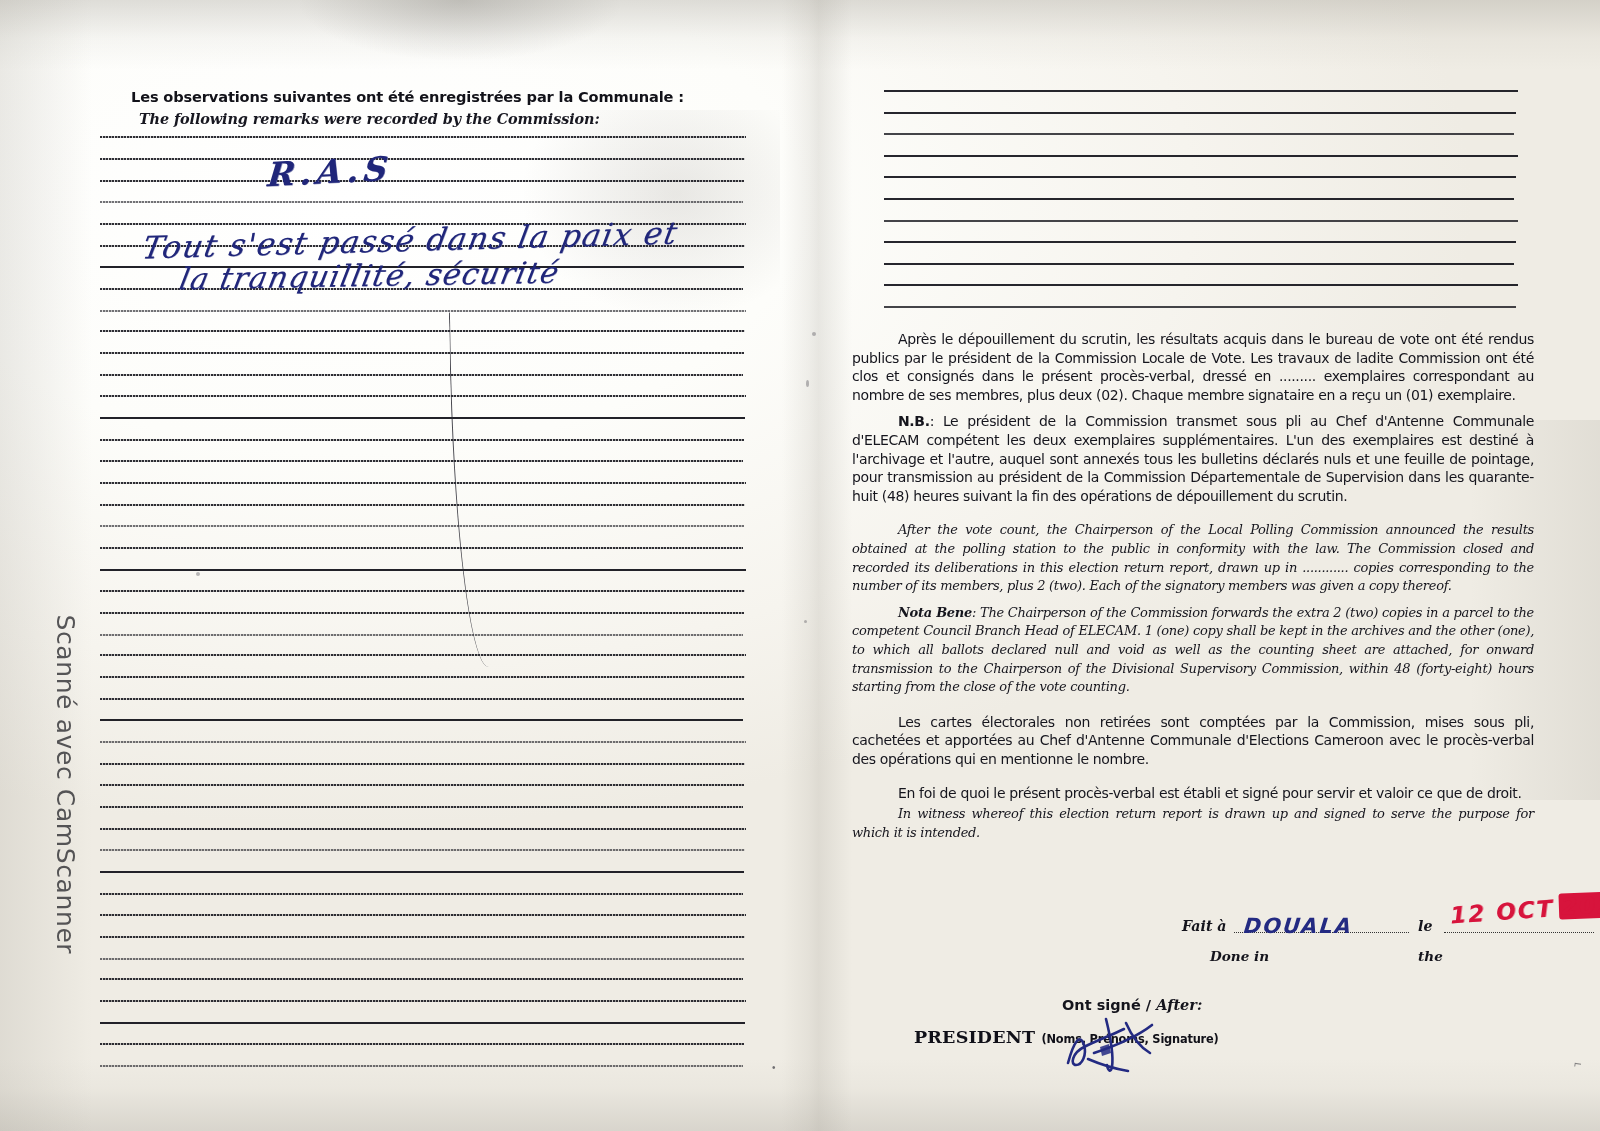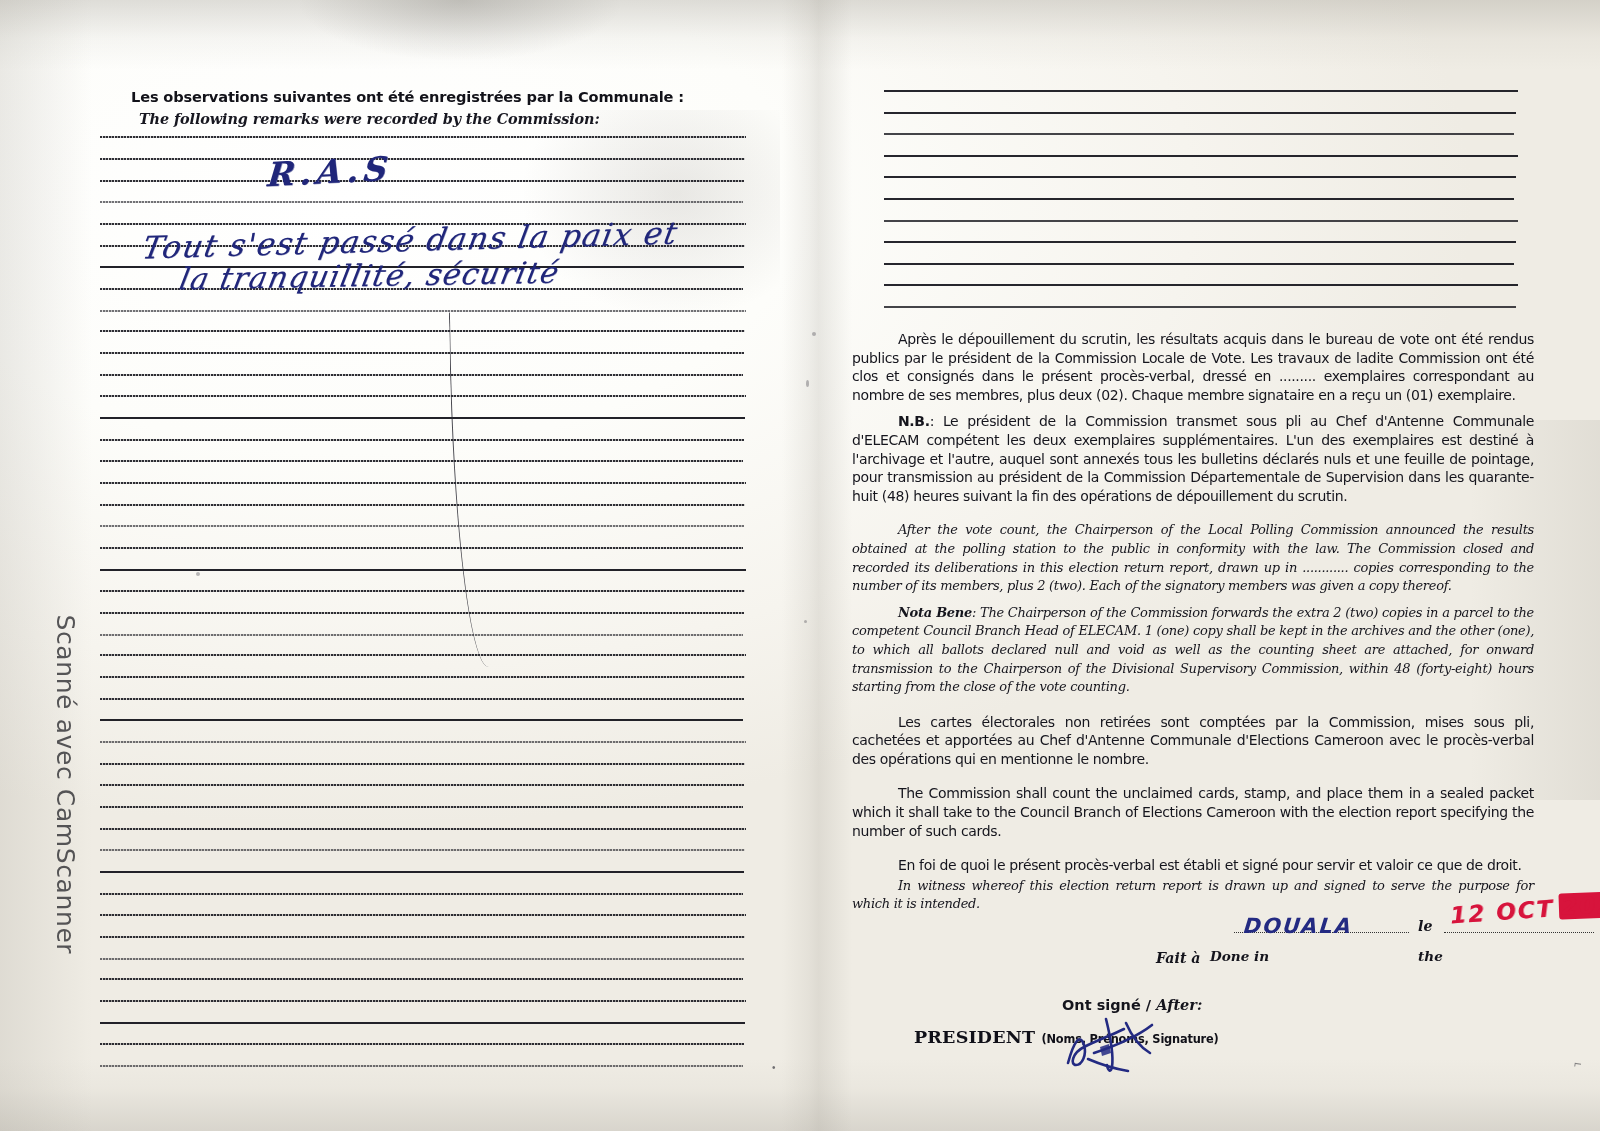--- a/index.html
+++ b/index.html
@@ -193,21 +193,21 @@
   .sig-zone { position: absolute; left: 852px; top: 918px; width: 700px; }
   .sig-row {
     position: relative;
     height: 30px;
     font-family: "DejaVu Serif", serif;
     font-style: italic;
     font-weight: bold;
     font-size: 14.2px;
     color: #14141c;
   }
-  .faitA { position: absolute; left: 304px; top: 0; margin-top: 32px; }
+  .faitA { position: absolute; left: 330px; top: 0; }
   .dots1 {
     position: absolute; left: 382px; top: 14px; width: 175px;
     border-bottom: 1.4px dotted #333;
   }
   .le { position: absolute; left: 566px; top: 0; }
   .dots2 {
     position: absolute; left: 592px; top: 14px; width: 150px;
     border-bottom: 1.4px dotted #333;
   }
   .sub-row {
@@ -402,21 +402,20 @@
       <div class="rule solid" style="top: 194.4px; width: 634px; opacity: 0.93;"></div>
       <div class="rule solid" style="top: 216px; width: 632px; opacity: 0.8;"></div>
     </div>
 
   <div class="body-col" id="body-col">
       <p class="para">Après le dépouillement du scrutin, les résultats acquis dans le bureau de vote ont été rendus publics par le président de la Commission Locale de Vote. Les travaux de ladite Commission ont été clos et consignés dans le présent procès-verbal, dressé en ......... exemplaires correspondant au nombre de ses membres, plus deux (02). Chaque membre signataire en a reçu un (01) exemplaire.</p>
       <p class="para"><span class="lbl">N.B.</span>: Le président de la Commission transmet sous pli au Chef d'Antenne Communale d'ELECAM compétent les deux exemplaires supplémentaires. L'un des exemplaires est destiné à l'archivage et l'autre, auquel sont annexés tous les bulletins déclarés nuls et une feuille de pointage, pour transmission au président de la Commission Départementale de Supervision dans les quarante-huit (48) heures suivant la fin des opérations de dépouillement du scrutin.</p>
       <p class="para it gap">After the vote count, the Chairperson of the Local Polling Commission announced the results obtained at the polling station to the public in conformity with the law. The Commission closed and recorded its deliberations in this election return report, drawn up in ............ copies corresponding to the number of its members, plus 2 (two). Each of the signatory members was given a copy thereof.</p>
       <p class="para it"><span class="lbl-it">Nota Bene</span>: The Chairperson of the Commission forwards the extra 2 (two) copies in a parcel to the competent Council Branch Head of ELECAM. 1 (one) copy shall be kept in the archives and the other (one), to which all ballots declared null and void as well as the counting sheet are attached, for onward transmission to the Chairperson of the Divisional Supervisory Commission, within 48 (forty-eight) hours starting from the close of the vote counting.</p>
       <p class="para gap">Les cartes électorales non retirées sont comptées par la Commission, mises sous pli, cachetées et apportées au Chef d'Antenne Communale d'Elections Cameroon avec le procès-verbal des opérations qui en mentionne le nombre.</p>
-      <p class="para gap">The Commission shall count the unclaimed cards, stamp, and place them in a sealed packet which it shall take to the Council Branch of Elections Cameroon with the election report specifying the number of such cards.</p>
       <p class="para tight gap">En foi de quoi le présent procès-verbal est établi et signé pour servir et valoir ce que de droit.</p>
       <p class="para it">In witness whereof this election return report is drawn up and signed to serve the purpose for which it is intended.</p>
     </div>
 
   <div class="sig-zone">
 
     <div class="sig-row">
       <span class="faitA">Fait à</span>
       <span class="dots1"></span>
       <span class="hw-douala">DOUALA</span>

